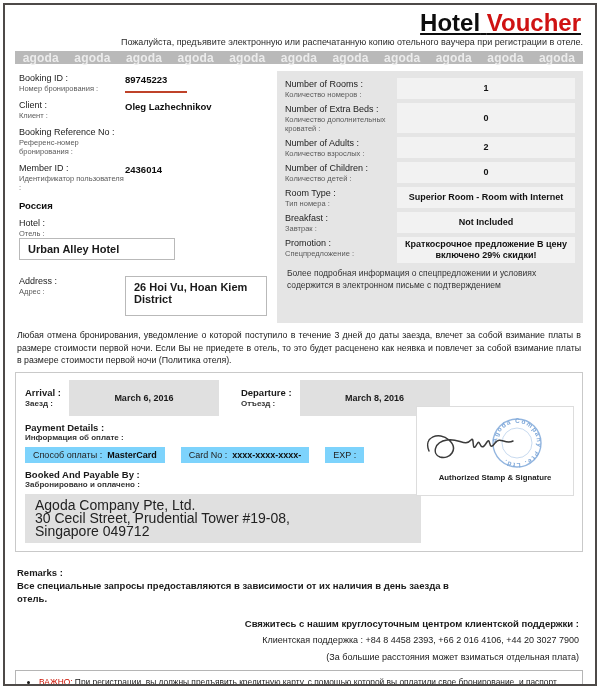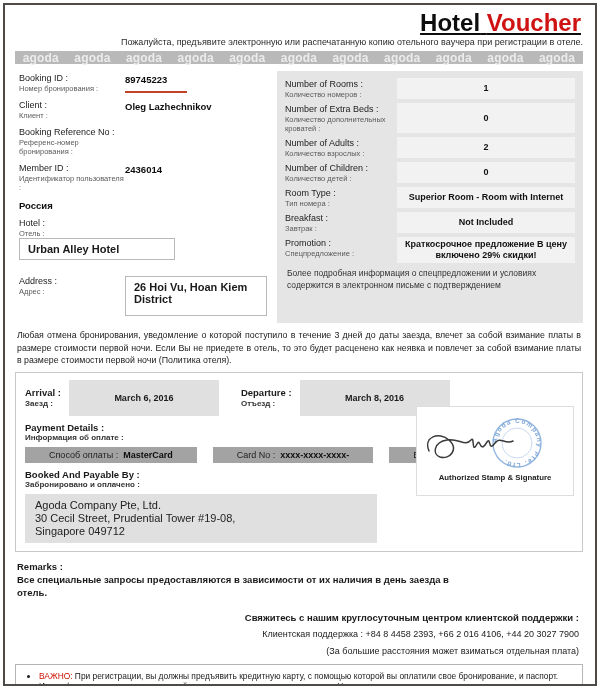--- a/index.html
+++ b/index.html
@@ -43,31 +43,31 @@
   .midbox { margin-top:5px; border:1px solid #c9c9c9; padding:7px 9px 8px; position:relative; box-sizing:border-box; min-height:116px; }
   .stay { display:flex; align-items:center; }
   .slbl .en { font-weight:bold; font-size:9.5px; line-height:10px; }
   .slbl .ru { font-weight:bold; font-size:8px; color:#333; line-height:9px; margin-top:1px; }
   .datebox { background:#e0e0e0; width:150px; text-align:center; font-weight:bold; font-size:9px; padding:13px 0; margin-left:8px; }
   .dep-gap { margin-left:22px; }
   .payhead { margin-top:6px; }
   .payhead .en { font-weight:bold; font-size:9.5px; line-height:11px; }
   .payhead .ru { font-weight:bold; font-size:8px; color:#333; line-height:9px; }
   .payrow { display:flex; margin-top:5px; align-items:center; }
-  .paybox { background:#a3a3a3; padding:3px 24px; font-size:9px; color:#222; white-space:nowrap; }
+  .paybox { background:#7dd3fc; padding:3px 8px; font-size:9px; color:#222; white-space:nowrap; }
   .paybox b { margin-left:5px; color:#0d0d0d; }
   .gap16 { margin-left:16px; }
-  .payee-box { background:#e0e0e0; width:352px; padding:5px 10px; font-size:11px; line-height:13px; margin-top:5px; color:#222; box-sizing:border-box; }
+  .payee-box { background:#e0e0e0; width:396px; padding:5px 10px; font-size:14px; line-height:13px; margin-top:5px; color:#222; box-sizing:border-box; }
 
   .sigbox { position:absolute; right:8px; top:33px; width:156px; height:88px; border:1px solid #ddd; background:#fff; }
   .sigbox svg { display:block; margin:4px auto 0; }
   .sig-caption { font-size:7.8px; font-weight:bold; color:#222; text-align:center; margin-top:-2px; }
 
   
-  .remarks { margin-top:9px; padding:0 2px; }
+  .remarks { margin-top:15px; padding:0 2px; }
   .remarks .h { font-weight:bold; font-size:9.5px; line-height:12px; }
   .remarks .t { font-weight:bold; font-size:9.5px; line-height:13px; width:452px; }
 
   
   .support { margin-top:12px; text-align:right; padding-right:4px; }
   .support .h { font-weight:bold; font-size:9.5px; line-height:13px; width:336px; margin-left:auto; }
   .support .p { font-size:9px; line-height:13px; width:324px; margin-left:auto; margin-top:4px; }
   .support .n { font-size:9px; line-height:12px; margin-top:4px; }
 
   

